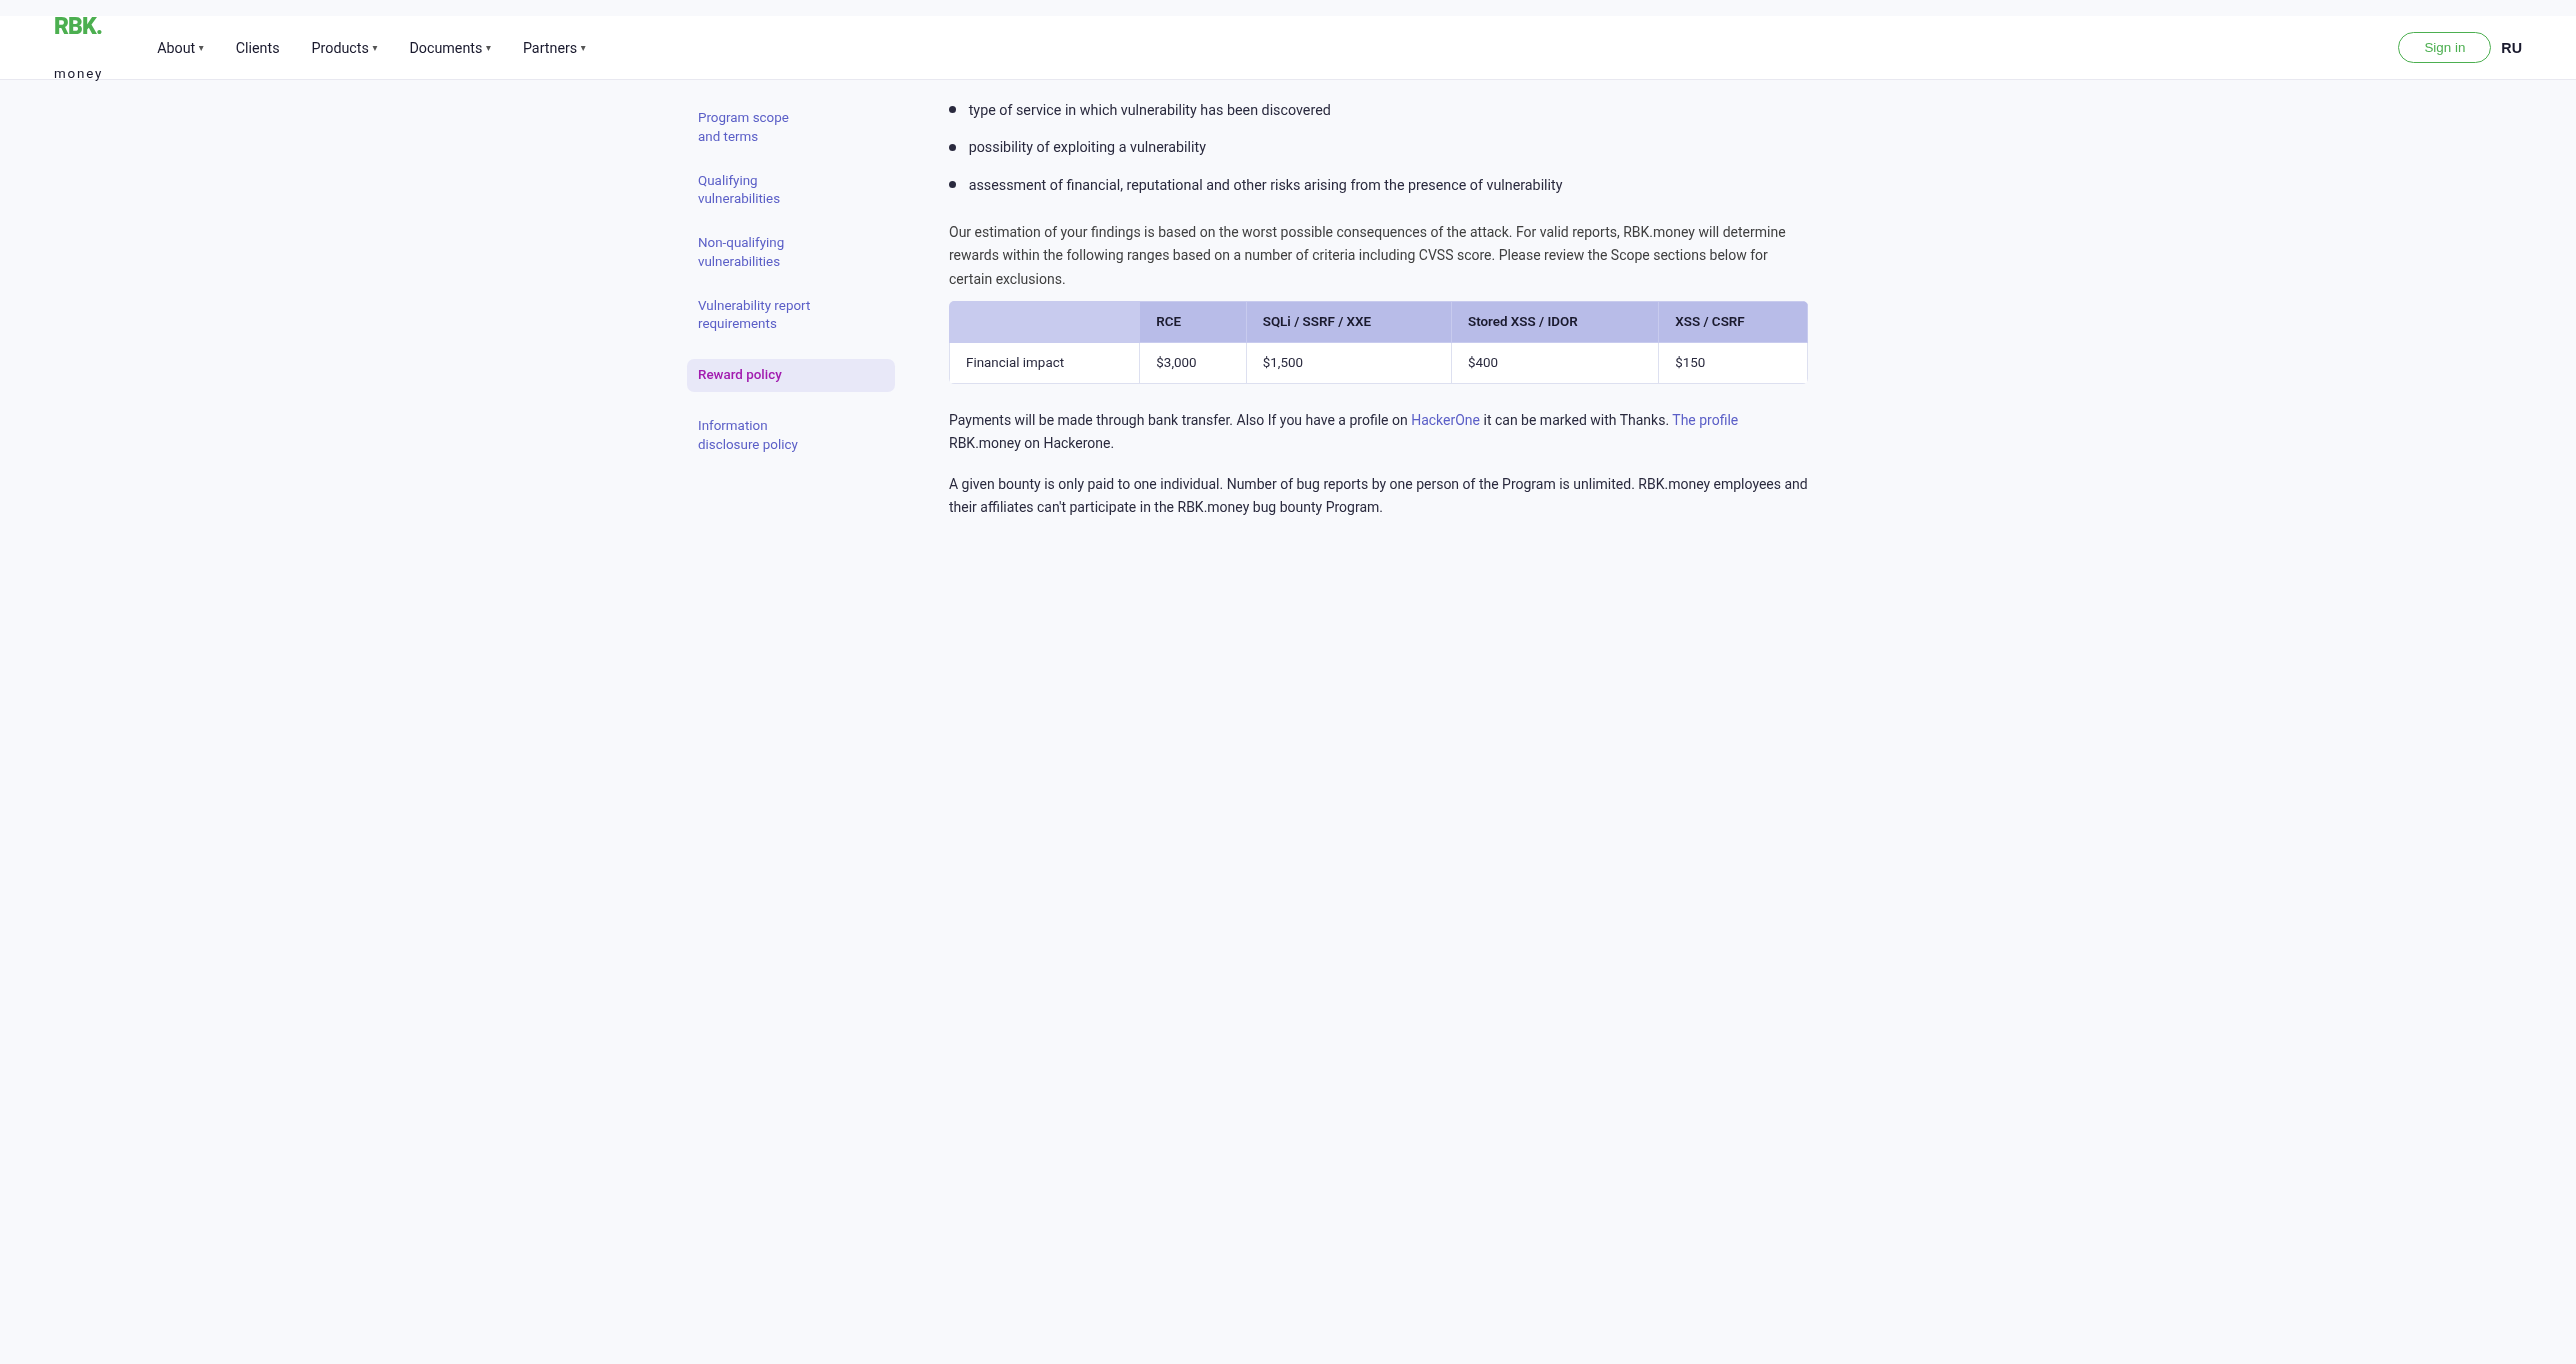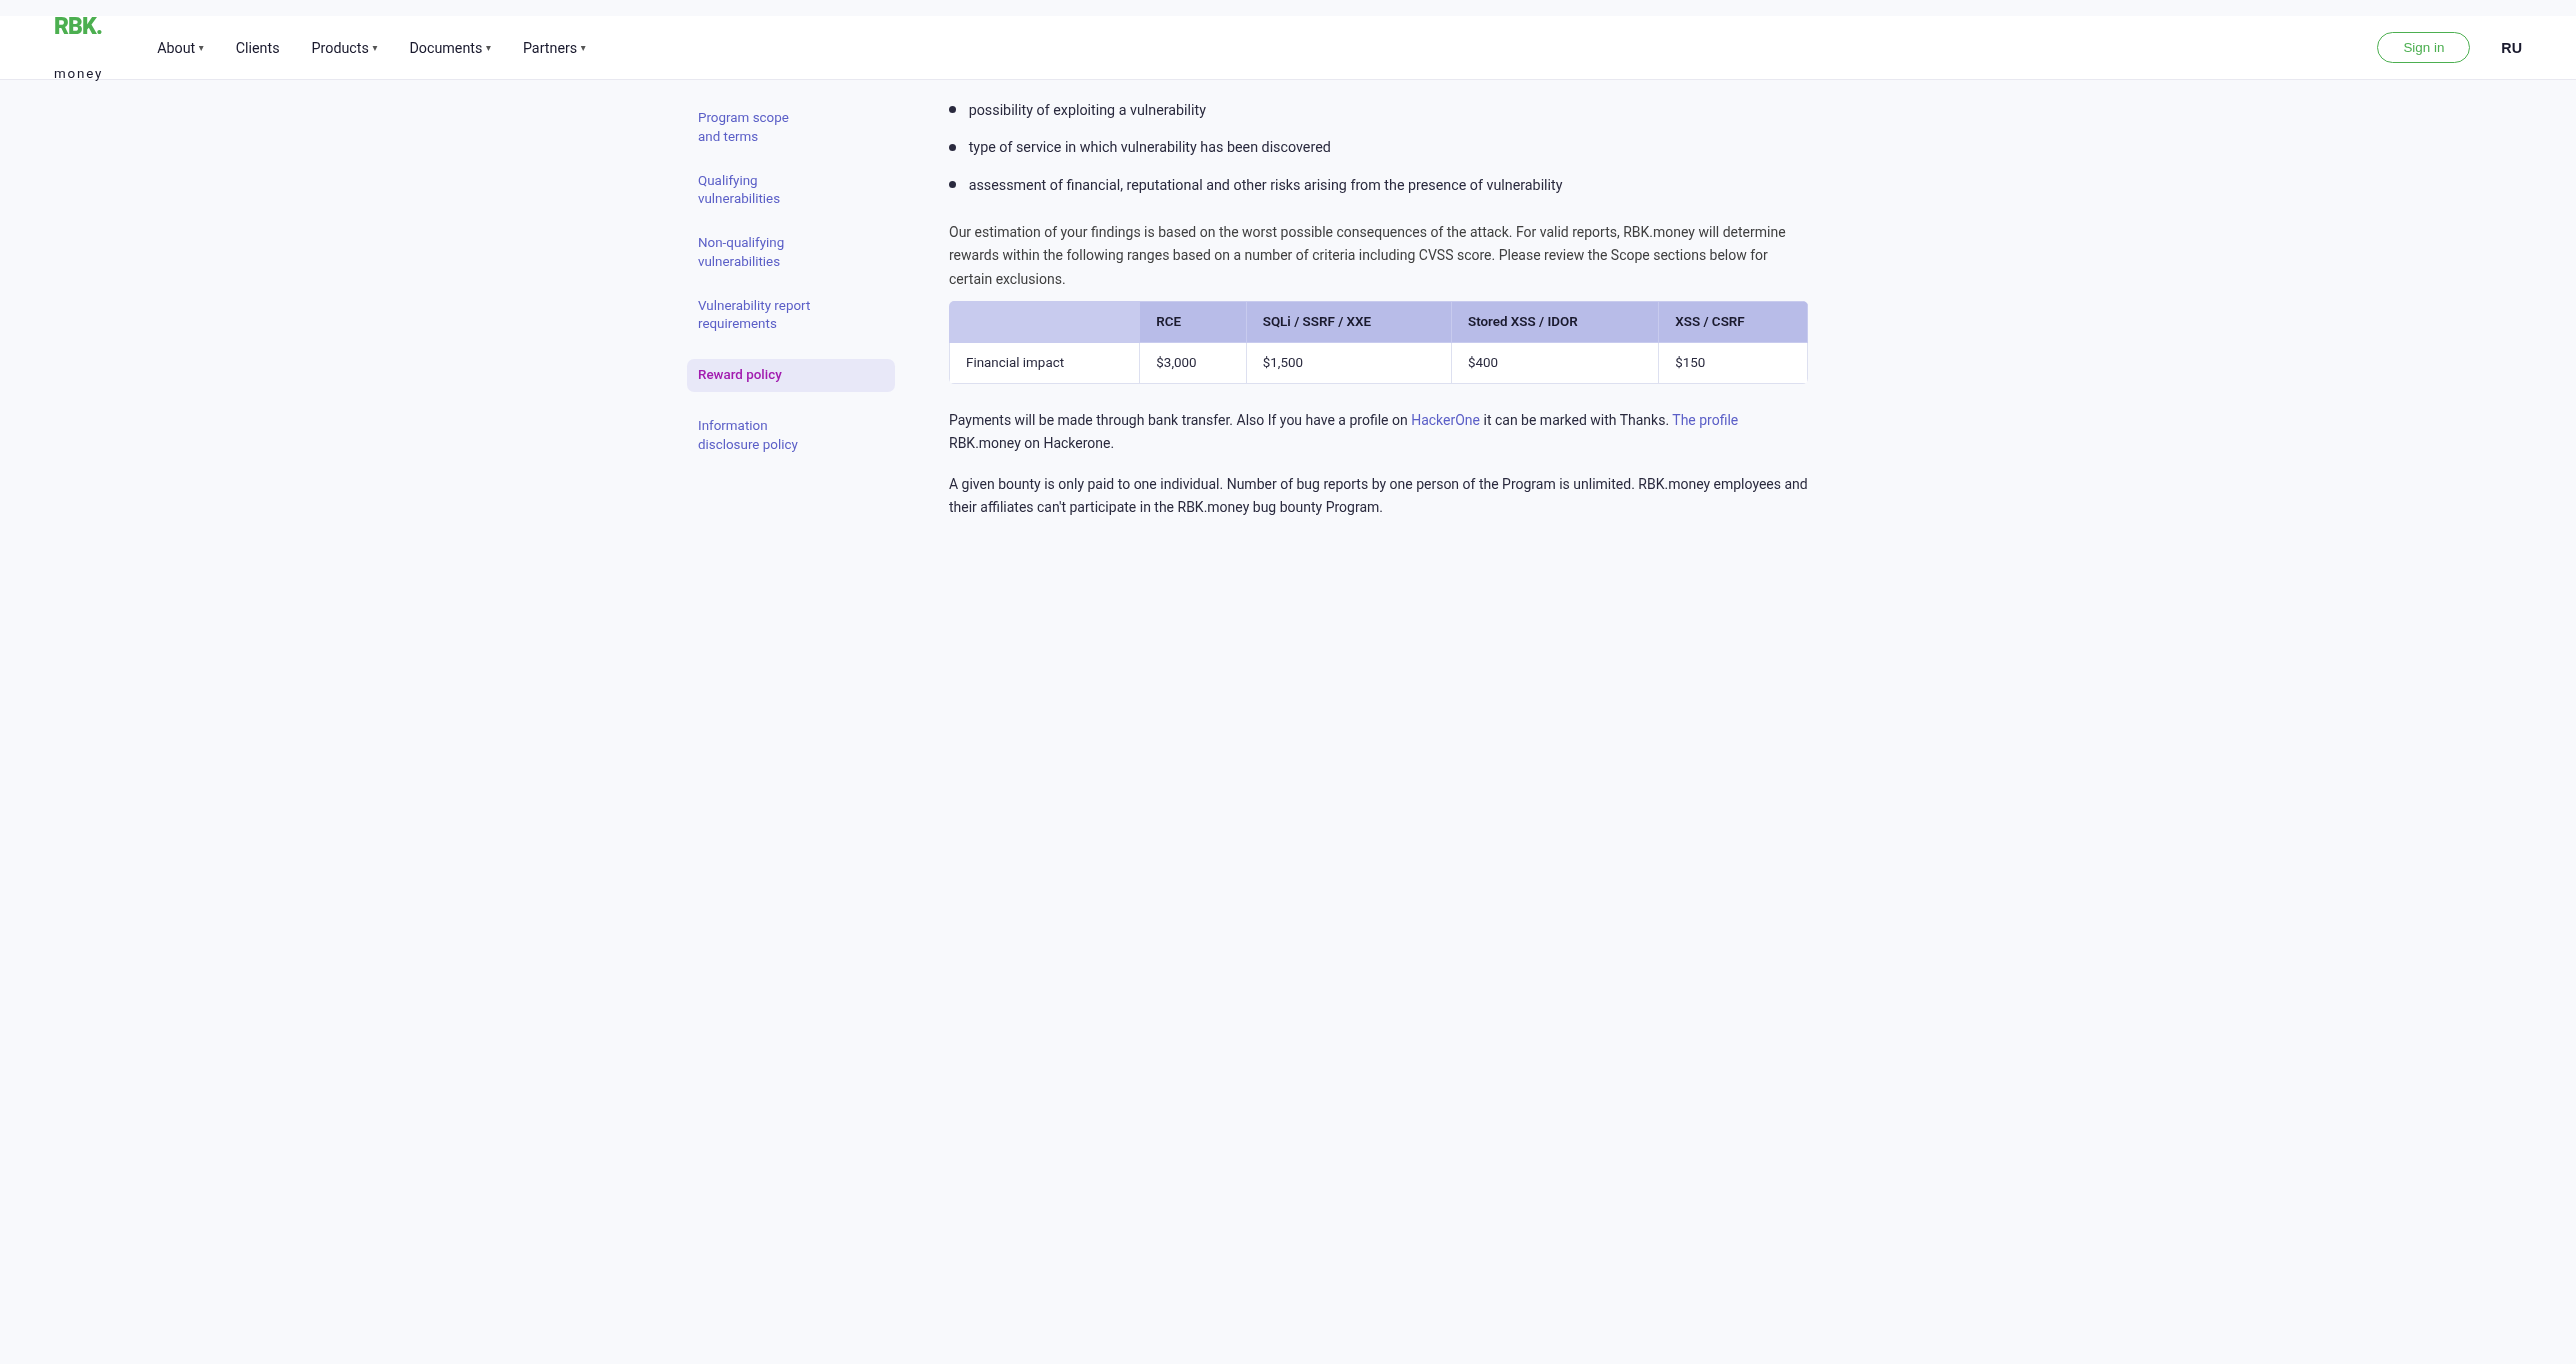--- a/index.html
+++ b/index.html
@@ -62,21 +62,21 @@
       font-weight: 400;
       text-align: center;
     }
     .nav-item .chevron {
       font-size: 9.8px;
       color: #555;
     }
     .header-right {
       display: flex;
       align-items: center;
-      gap: 31px;
+      gap: 10px;
       margin-left: auto;
     }
     .sign-in-btn {
       border: 1.8px solid #4caf50;
       color: #4caf50;
       background: transparent;
       padding: 7.2px 25px;
       border-radius: 27px;
       font-size: 13.4px;
       cursor: pointer;
@@ -264,25 +264,25 @@
     <a class="sidebar-item" href="#">Vulnerability report<br>requirements</a>
     <a class="sidebar-item active" href="#">Reward policy</a>
     <a class="sidebar-item" href="#">Information<br>disclosure policy</a>
   </aside>
 
   <main class="main-content">
 
     <ul class="bullet-list">
       <li>
         <span class="bullet-dot"></span>
-        <span>possibility of exploiting a vulnerability</span>
+        <span>type of service in which vulnerability has been discovered</span>
       </li>
       <li>
         <span class="bullet-dot"></span>
-        <span>type of service in which vulnerability has been discovered</span>
+        <span>possibility of exploiting a vulnerability</span>
       </li>
       <li>
         <span class="bullet-dot"></span>
         <span>assessment of financial, reputational and other risks arising from the presence of vulnerability</span>
       </li>
     </ul>
 
     <p class="description-text">Our estimation of your findings is based on the worst possible consequences of the attack. For valid reports, RBK.money will determine rewards within the following ranges based on a number of criteria including CVSS score. Please review the Scope sections below for certain exclusions.</p>
 
     <table class="reward-table">

